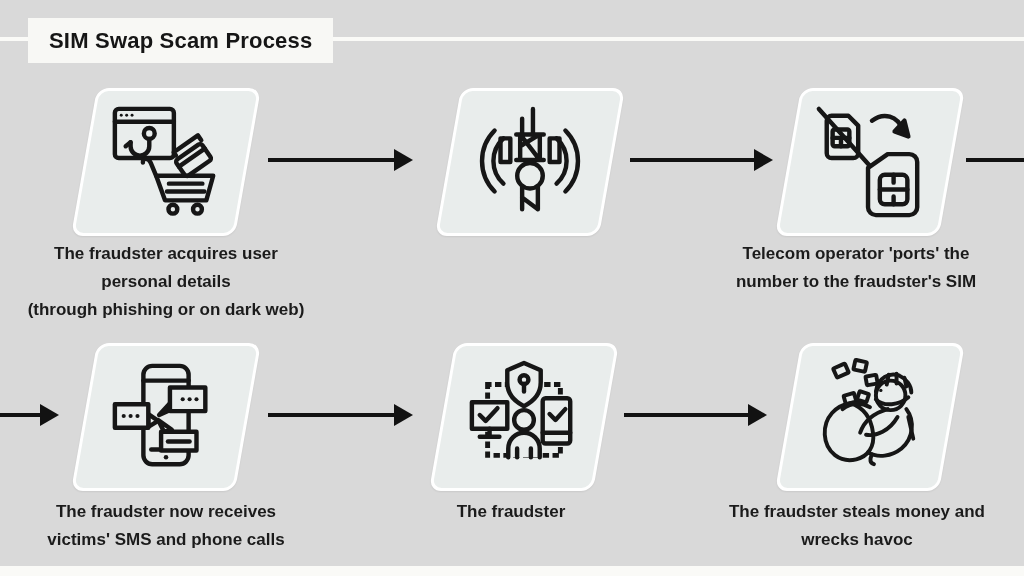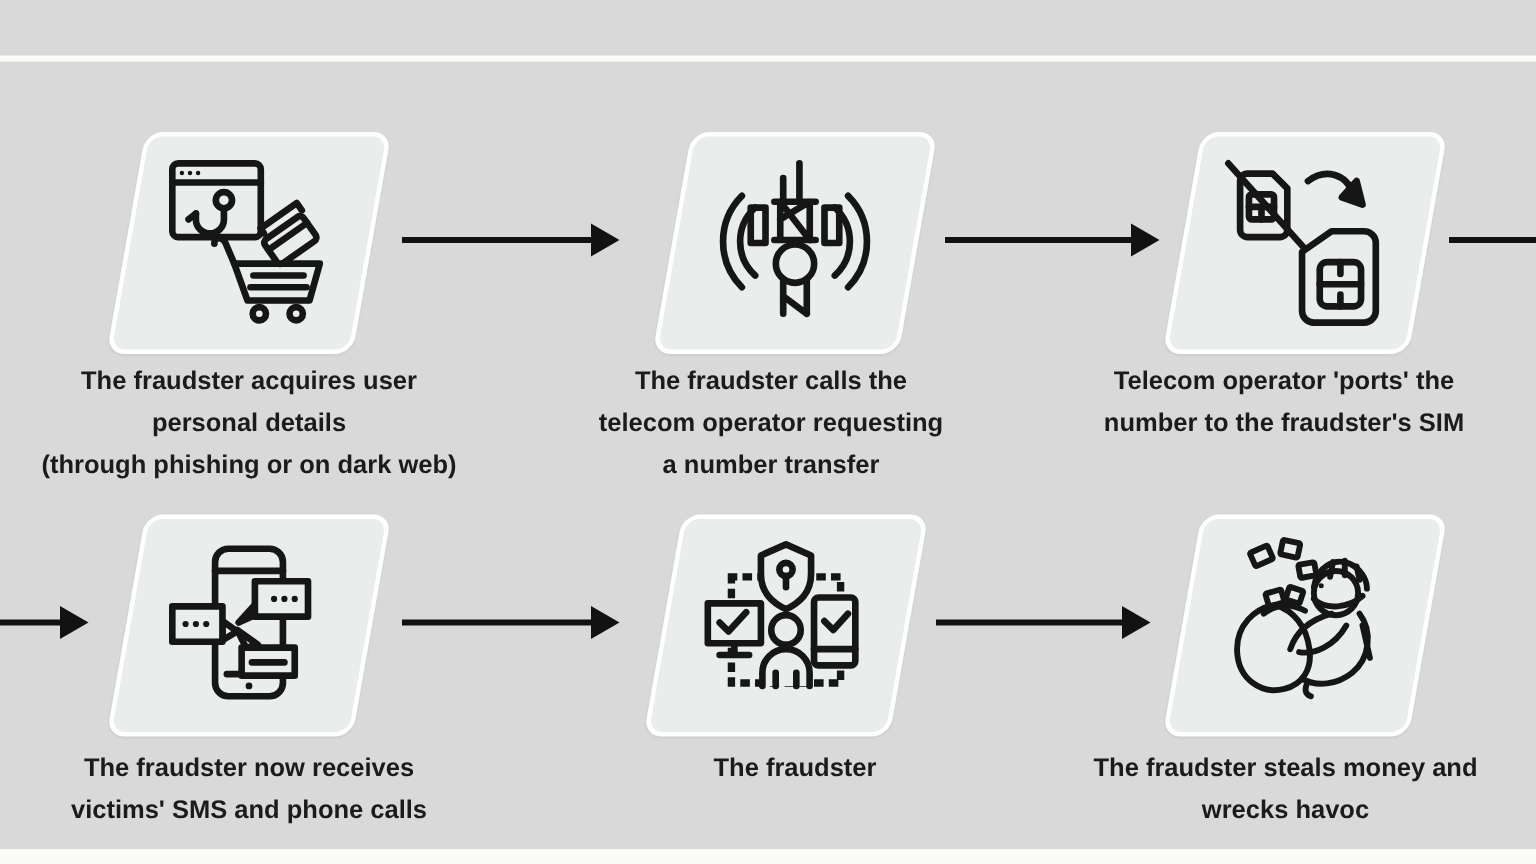--- a/index.html
+++ b/index.html
@@ -24,20 +24,23 @@
   svg.icon{display:block;}
 </style>
 </head>
 <body>
 
 <div class="stage">
 
   <div class="top-line"></div>
   <div class="bottom-strip"></div>
 
+  <div class="title-box">
+    <span>SIM Swap Scam Process</span>
+  </div>
 
   <div class="card" style="left:84px;top:88px">
     <div class="card-inner">
       <svg class="icon" width="118" height="120" viewBox="0 0 120 120" fill="none" stroke="#161616" stroke-width="4.5" stroke-linecap="round" stroke-linejoin="round">
         <rect x="8" y="6" width="60" height="50" rx="4"></rect>
         <path d="M8 19 H68"></path>
         <circle cx="14.5" cy="12.5" r="1.5" fill="#161616" stroke="none"></circle>
         <circle cx="20" cy="12.5" r="1.5" fill="#161616" stroke="none"></circle>
         <circle cx="25.5" cy="12.5" r="1.5" fill="#161616" stroke="none"></circle>
         <circle cx="43" cy="31" r="5.5"></circle>
@@ -158,37 +161,32 @@
       </svg>
     </div>
   </div>
 
   <div class="caption" style="left:-14px;top:240px">
     <div>The fraudster acquires user</div>
     <div>personal details</div>
     <div>(through phishing or on dark web)</div>
   </div>
 
-  <div class="caption" style="left:334px;top:240px">
-    <div>The fraudster calls the</div>
-    <div>telecom operator requesting</div>
-    <div>a number transfer</div>
-  </div>
 
   <div class="caption" style="left:676px;top:240px">
     <div>Telecom operator 'ports' the</div>
     <div>number to the fraudster's SIM</div>
   </div>
 
   <div class="caption" style="left:-14px;top:498px">
     <div>The fraudster now receives</div>
     <div>victims' SMS and phone calls</div>
   </div>
 
-  <div class="caption" style="left:350px;top:498px">
+  <div class="caption" style="left:331px;top:498px">
     <div>The fraudster</div>
   </div>
 
   <div class="caption" style="left:677px;top:498px">
     <div>The fraudster steals money and</div>
     <div>wrecks havoc</div>
   </div>
 
   <div class="arrow head" style="left:268px;top:158px;width:126px"></div>
   <div class="arrow head" style="left:630px;top:158px;width:124px"></div>

